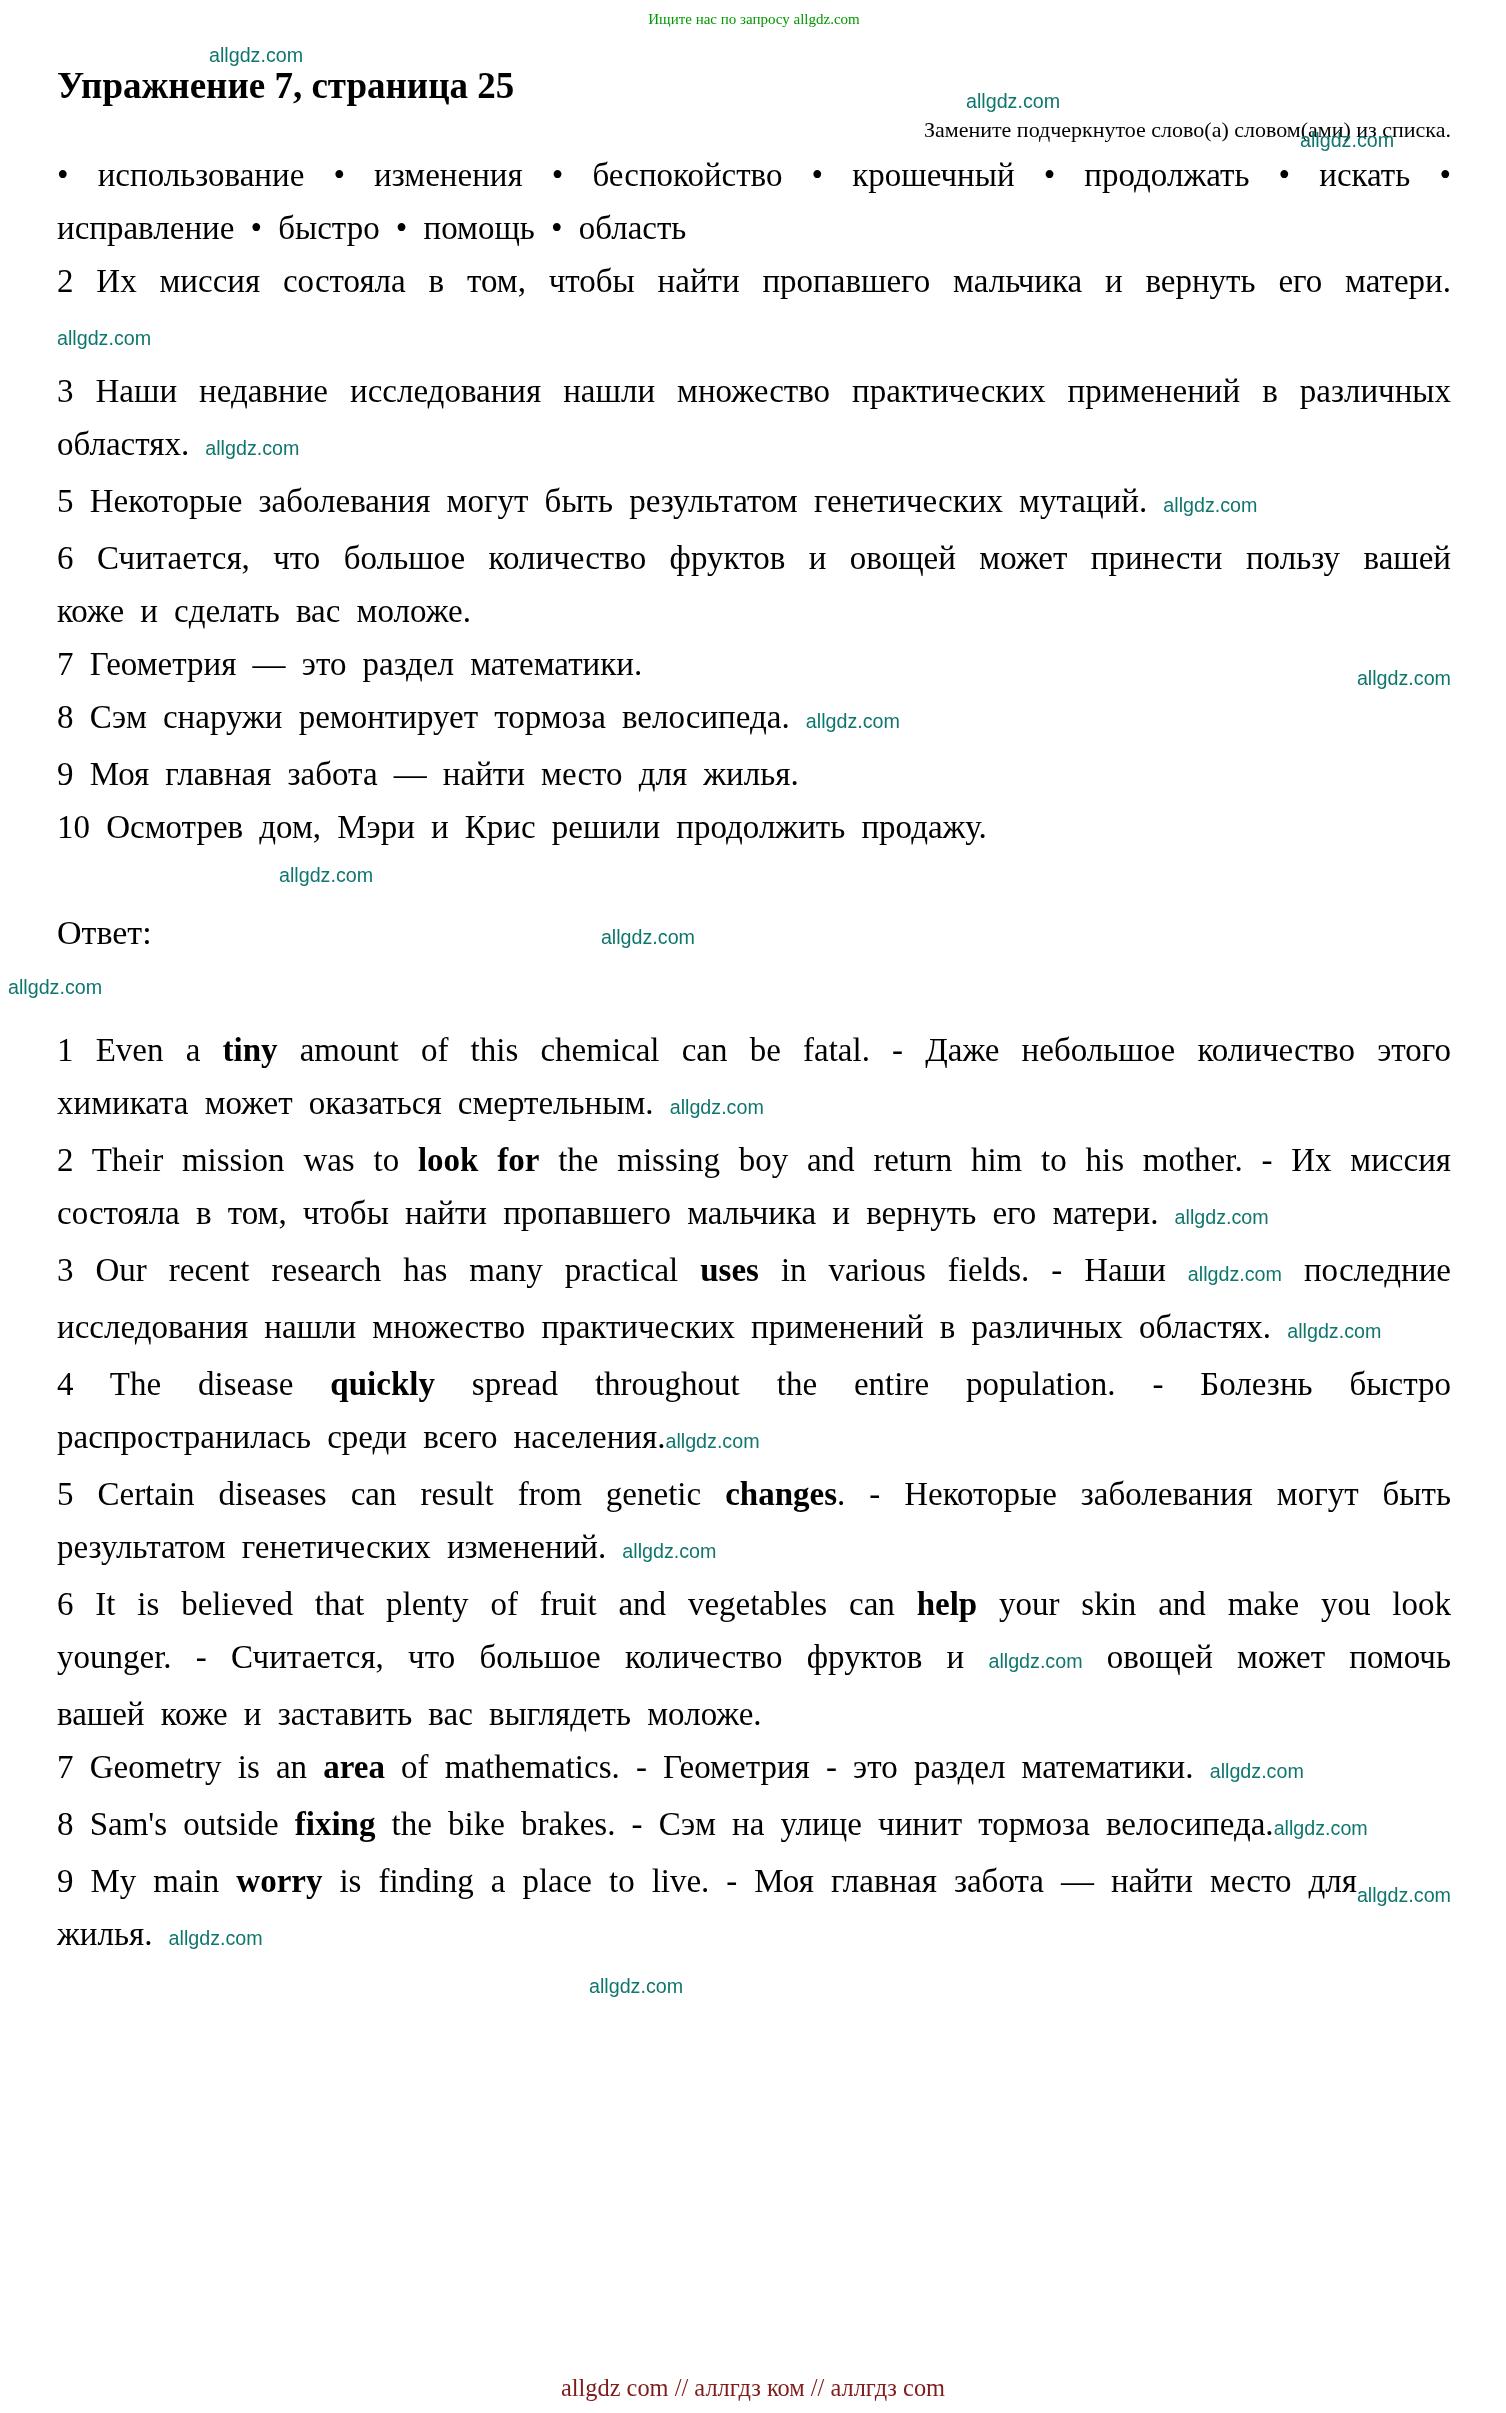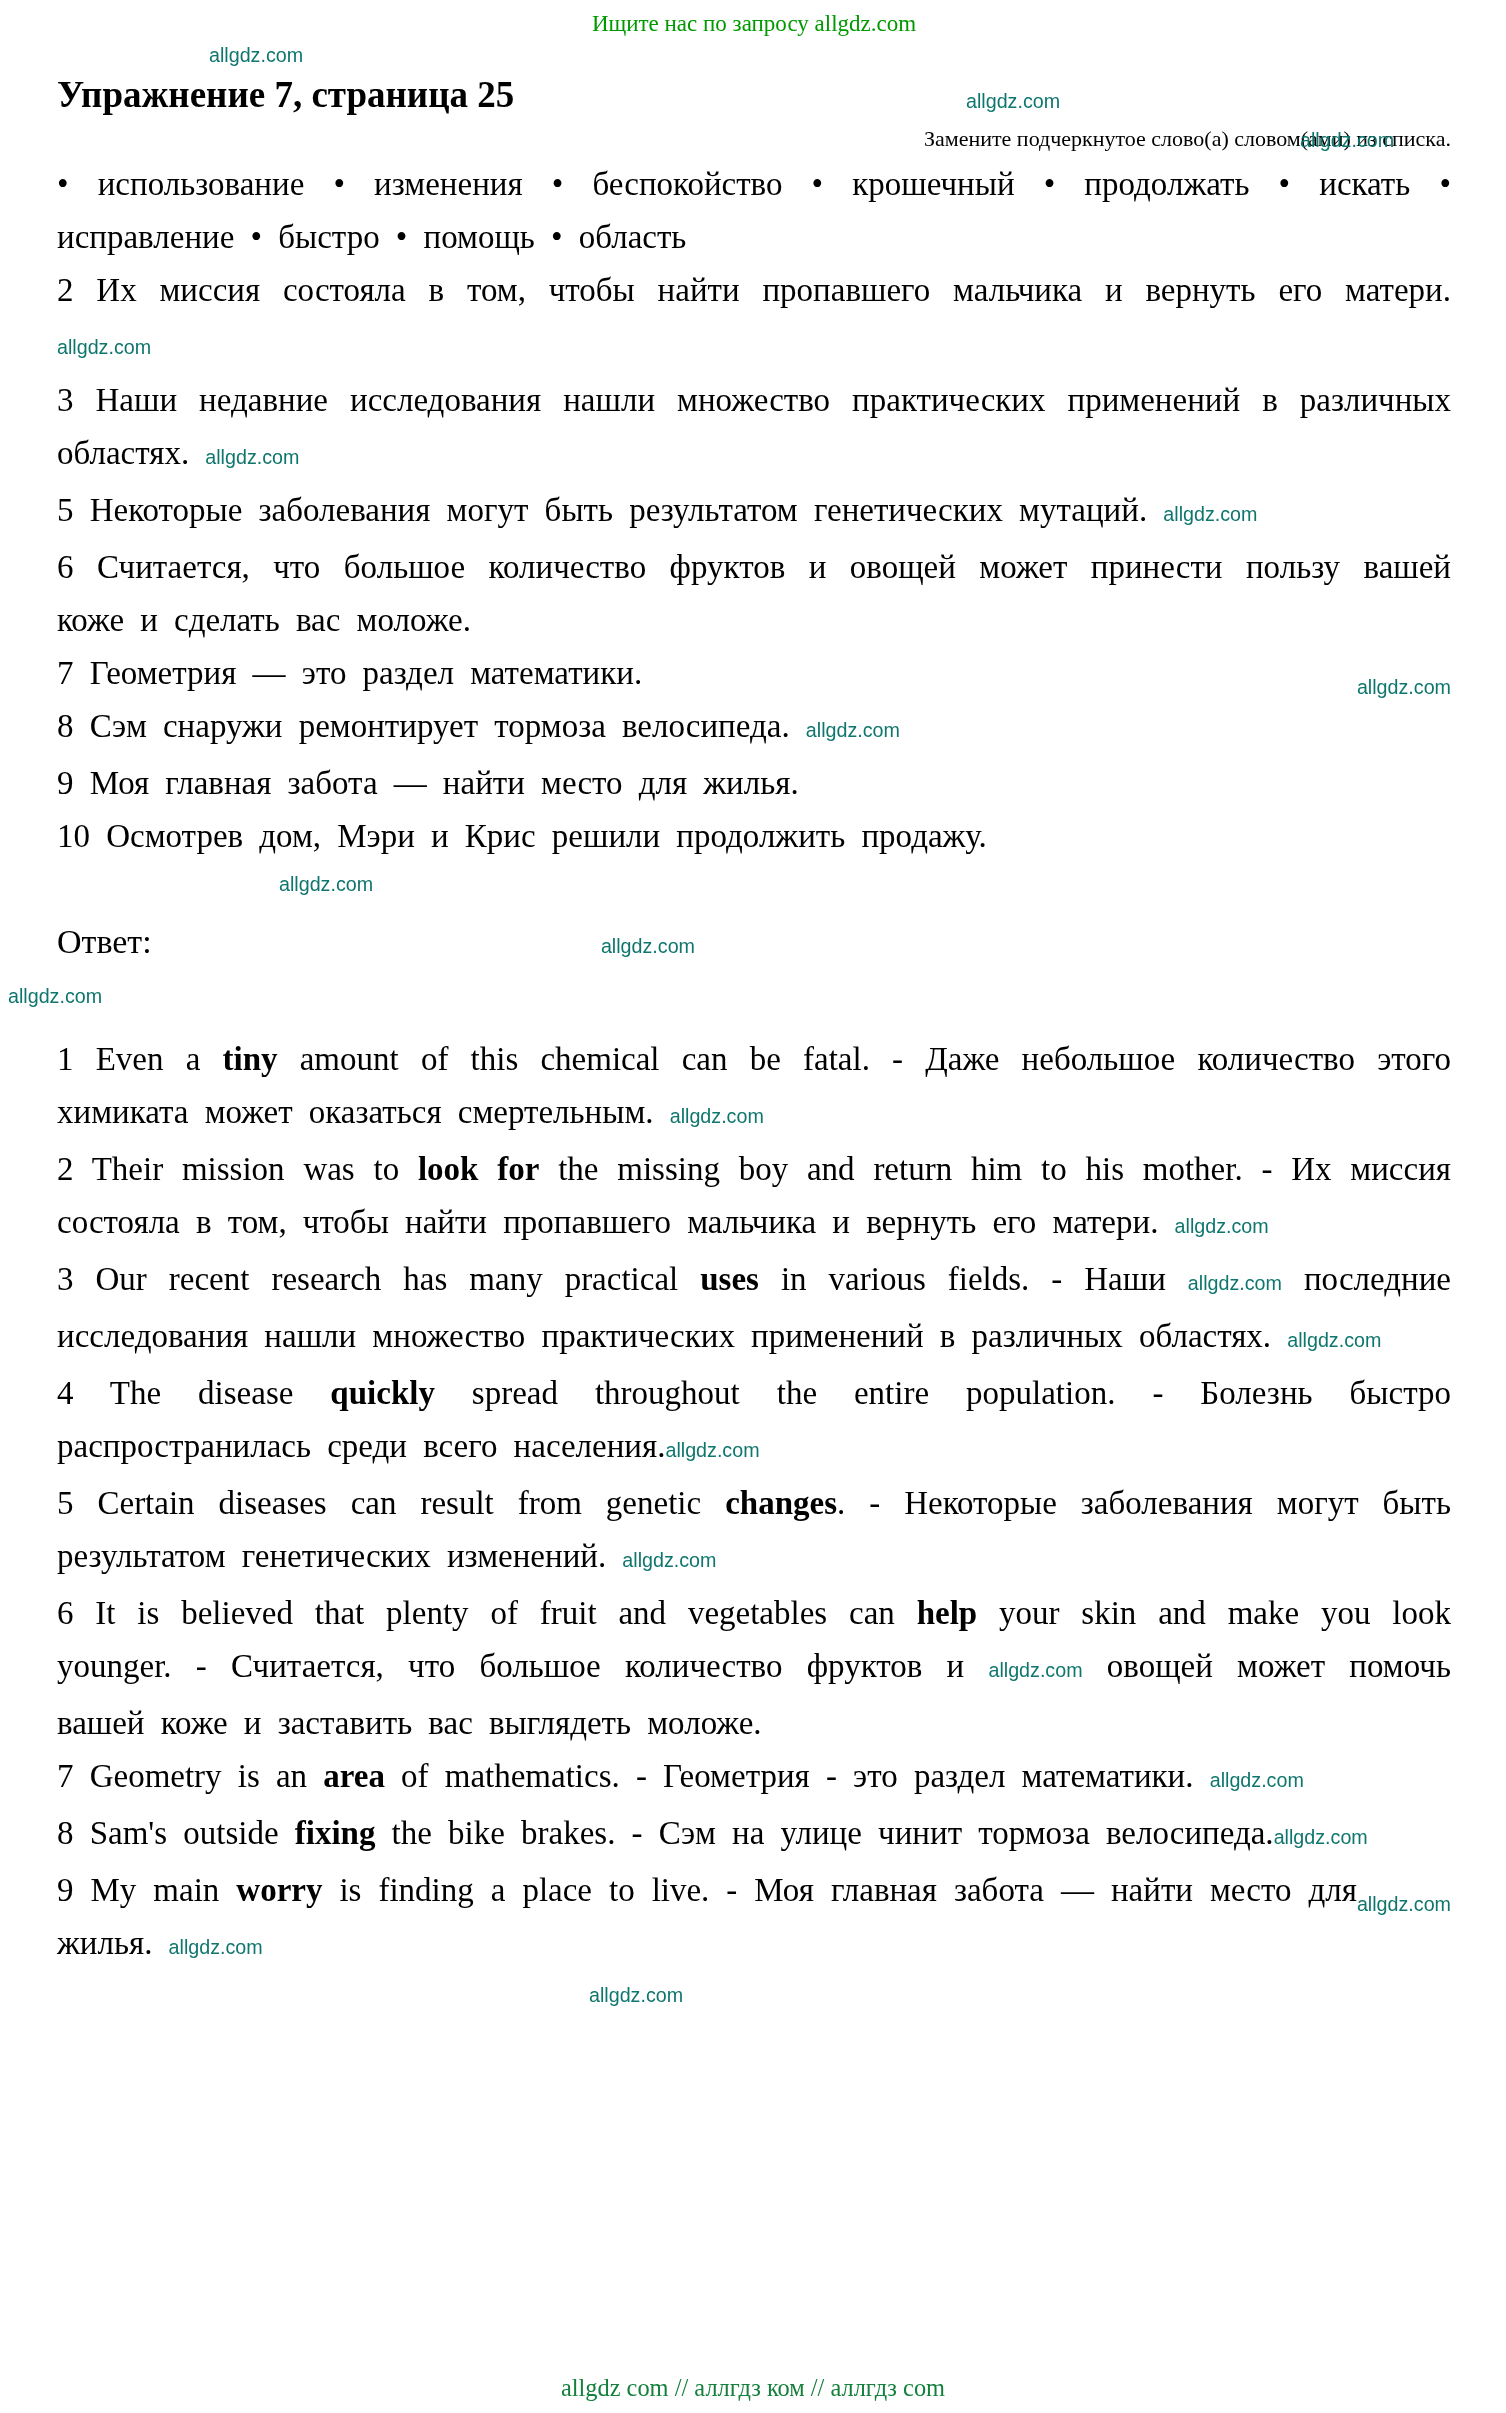--- a/index.html
+++ b/index.html
@@ -5,21 +5,21 @@
   html,body { margin:0; padding:0; background:#ffffff; }
   .page {
     position:relative;
     width:1506px; height:2413px;
     box-sizing:border-box;
     padding:7.9px 55px 0 57px;
     font-family:"Liberation Serif", serif;
     font-size:33px; color:#000;
     overflow:hidden;
   }
-  .top-hint { text-align:center; font-size:23px; color:#009900; margin-top:3.1px; }
+  .top-hint { text-align:center; font-size:15px; color:#009900; margin-top:3.1px; }
   .title { font-size:37px; font-weight:bold; margin:36px 0 0 0; line-height:1.2; }
   .subtitle { font-size:22px; margin:6.3px 0 0 0; line-height:1.4;text-align:right; }
   .wordlist, .task, .answer {
     margin:0; text-align:justify; line-height:53px; word-spacing:7.9px;
   }
   .wordlist { margin-top:3.1px; }
   .b { font-weight:bold; }
   .wm {
     font-family:"Liberation Sans", sans-serif;
     font-size:19.7px; color:#0f766e; white-space:nowrap;
@@ -27,21 +27,21 @@
   }
   .abs { position:absolute; }
   .fr { float:right; margin-top:14px; }
   .wm-line { line-height:35px; }
   .edge { margin-left:-49px; line-height:35px; }
   .answer-row { line-height:57px; margin-top:11px; }
   .answer-label { font-size:34px; }
   .answers { margin-top:19px; }
   .footer {
     position:absolute; left:0; bottom:11px; width:100%;
-    text-align:center; color:#15803d; font-size:24.4px;
+    text-align:center; color:#7f1d1d; font-size:24.4px;
     font-family:"Liberation Serif", serif;
   }
 </style>
 </head>
 <body>
 
 <div class="page">
 
   <div class="top-hint">Ищите нас по запросу allgdz.com</div>
 

